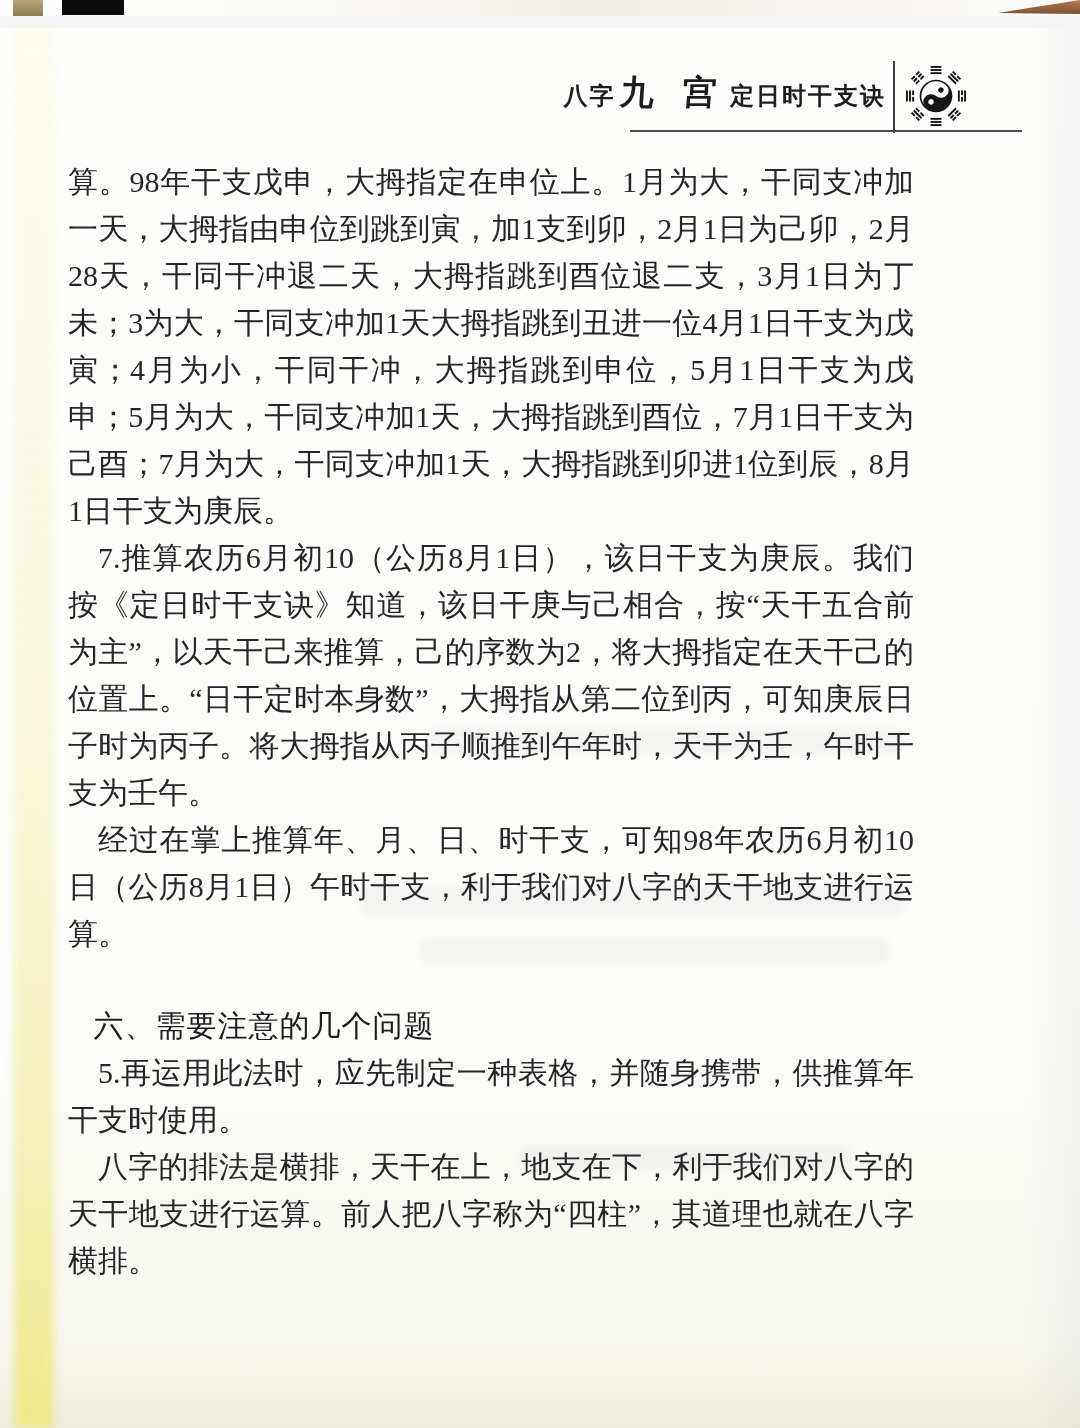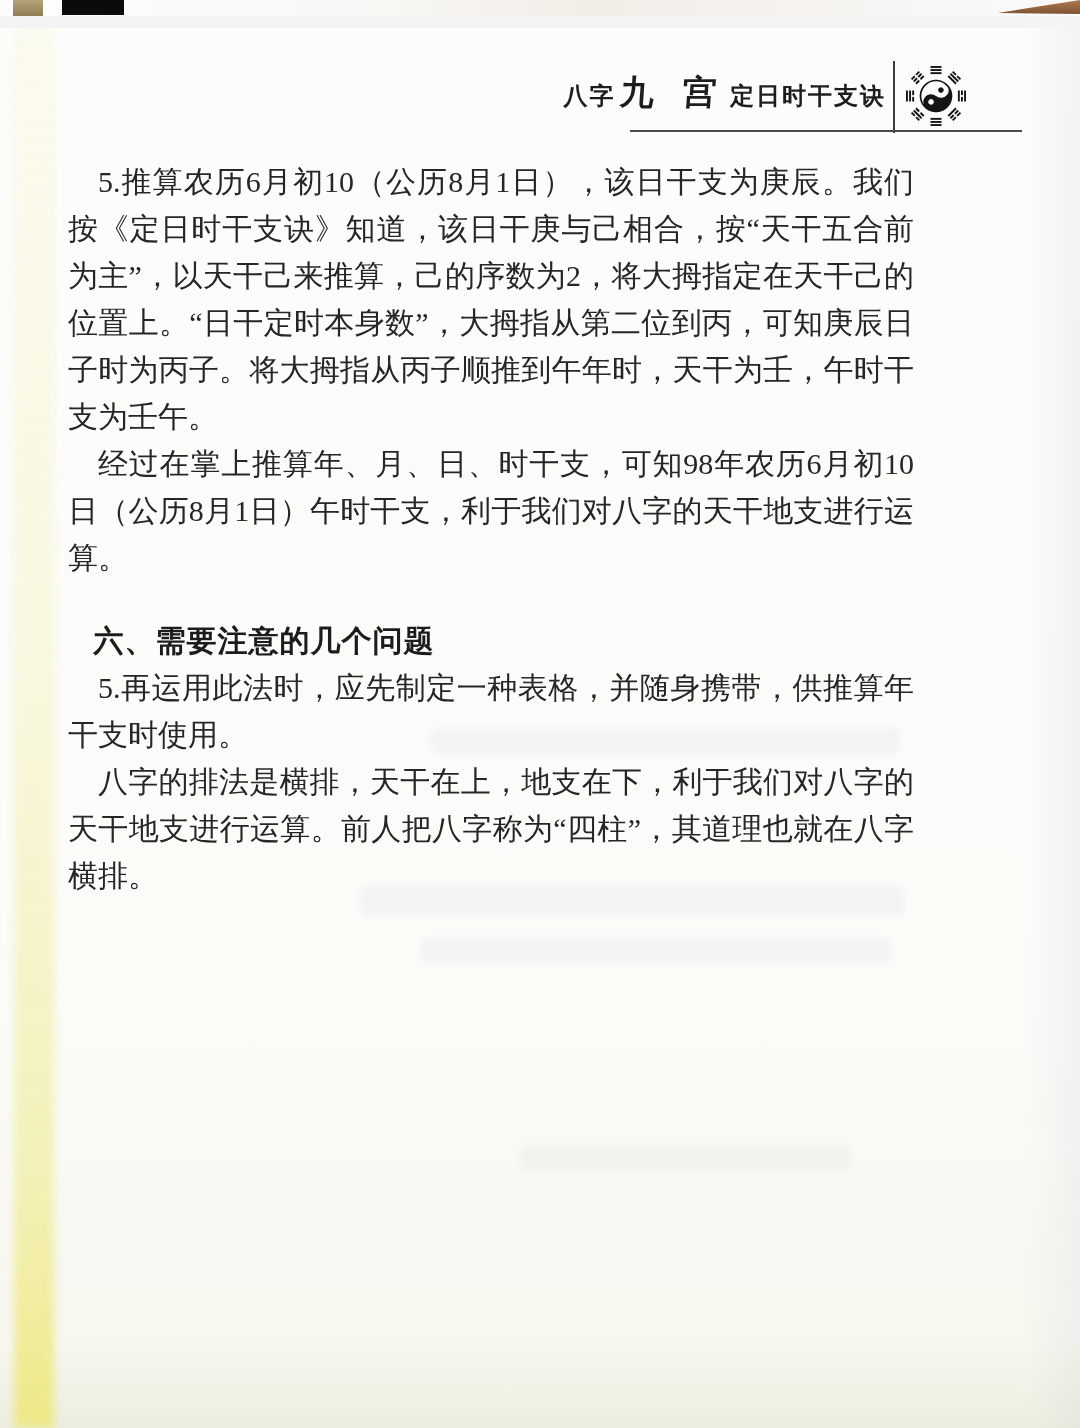--- a/index.html
+++ b/index.html
@@ -38,21 +38,21 @@
   .divider{position:absolute;left:893px;top:33px;width:2px;height:72px;background:#3c3c3e;}
   .bagua{position:absolute;left:904px;top:34px;width:64px;height:64px;}
   .rule{position:absolute;left:630px;top:102px;width:392px;height:2px;background:#4b4b4d;}
 
   
   .content{position:absolute;left:68px;top:130px;width:846px;
     color:var(--ink,#26262a);font-size:30px;line-height:47px;
     text-align:justify;text-justify:inter-character;}
   .content p{margin:0;}
   .content p.indent{text-indent:1em;}
-  .content p.heading{font-weight:bold;margin-top:36px;text-indent:0.85em;letter-spacing:1px;color:#1c1c1f;}
+  .content p.heading{font-weight:normal;margin-top:45px;text-indent:0.85em;letter-spacing:1px;color:#1c1c1f;}
 
   
   .smudge{position:absolute;background:rgba(108,108,124,0.055);filter:blur(3px);
     border-radius:8px;pointer-events:none;}
   .s1{left:430px;top:700px;width:470px;height:26px;}
   .s2{left:360px;top:858px;width:545px;height:30px;}
   .s3{left:420px;top:910px;width:470px;height:26px;}
   .s4{left:520px;top:1118px;width:330px;height:24px;}
 </style>
 </head>
@@ -131,21 +131,22 @@
             <rect x="26.5" y="7.1" width="4.6" height="1.9" fill="#151515"></rect>
             <rect x="32.9" y="7.1" width="4.6" height="1.9" fill="#151515"></rect>
             <rect x="26.5" y="10.2" width="4.6" height="1.9" fill="#151515"></rect>
             <rect x="32.9" y="10.2" width="4.6" height="1.9" fill="#151515"></rect>
           </g>
         </svg>
       <div class="rule"></div>
     </header>
 
     <main class="content">
-        <p class="para indent">5.推算农历6月初10（公历8月1日），该日干支为庚辰。我们按《定日时干支诀》知道，该日干庚与己相合，按“天干五合前为主”，以天干己来推算，己的序数为2，将大拇指定在天干己的位置上。“日干定时本身数”，大拇指从第二位到丙，可知庚辰日子时为丙子。将大拇指从丙子顺推到午年时，天干为壬，午时干支为壬午。</p>
+        <p class="para">算。98年干支戊申，大拇指定在申位上。1月为大，干同支冲加一天，大拇指由申位到跳到寅，加1支到卯，2月1日为己卯，2月28天，干同干冲退二天，大拇指跳到酉位退二支，3月1日为丁未；3为大，干同支冲加1天大拇指跳到丑进一位4月1日干支为戊寅；4月为小，干同干冲，大拇指跳到申位，5月1日干支为戊申；5月为大，干同支冲加1天，大拇指跳到酉位，7月1日干支为己酉；7月为大，干同支冲加1天，大拇指跳到卯进1位到辰，8月1日干支为庚辰。</p>
+        <p class="para indent">7.推算农历6月初10（公历8月1日），该日干支为庚辰。我们按《定日时干支诀》知道，该日干庚与己相合，按“天干五合前为主”，以天干己来推算，己的序数为2，将大拇指定在天干己的位置上。“日干定时本身数”，大拇指从第二位到丙，可知庚辰日子时为丙子。将大拇指从丙子顺推到午年时，天干为壬，午时干支为壬午。</p>
         <p class="para indent">经过在掌上推算年、月、日、时干支，可知98年农历6月初10日（公历8月1日）午时干支，利于我们对八字的天干地支进行运算。</p>
         <p class="heading">六、需要注意的几个问题</p>
         <p class="para indent">5.再运用此法时，应先制定一种表格，并随身携带，供推算年干支时使用。</p>
         <p class="para indent">八字的排法是横排，天干在上，地支在下，利于我们对八字的天干地支进行运算。前人把八字称为“四柱”，其道理也就在八字横排。</p>
       </main>
 
     <div class="smudge s1"></div>
     <div class="smudge s2"></div>
     <div class="smudge s3"></div>
     <div class="smudge s4"></div>

